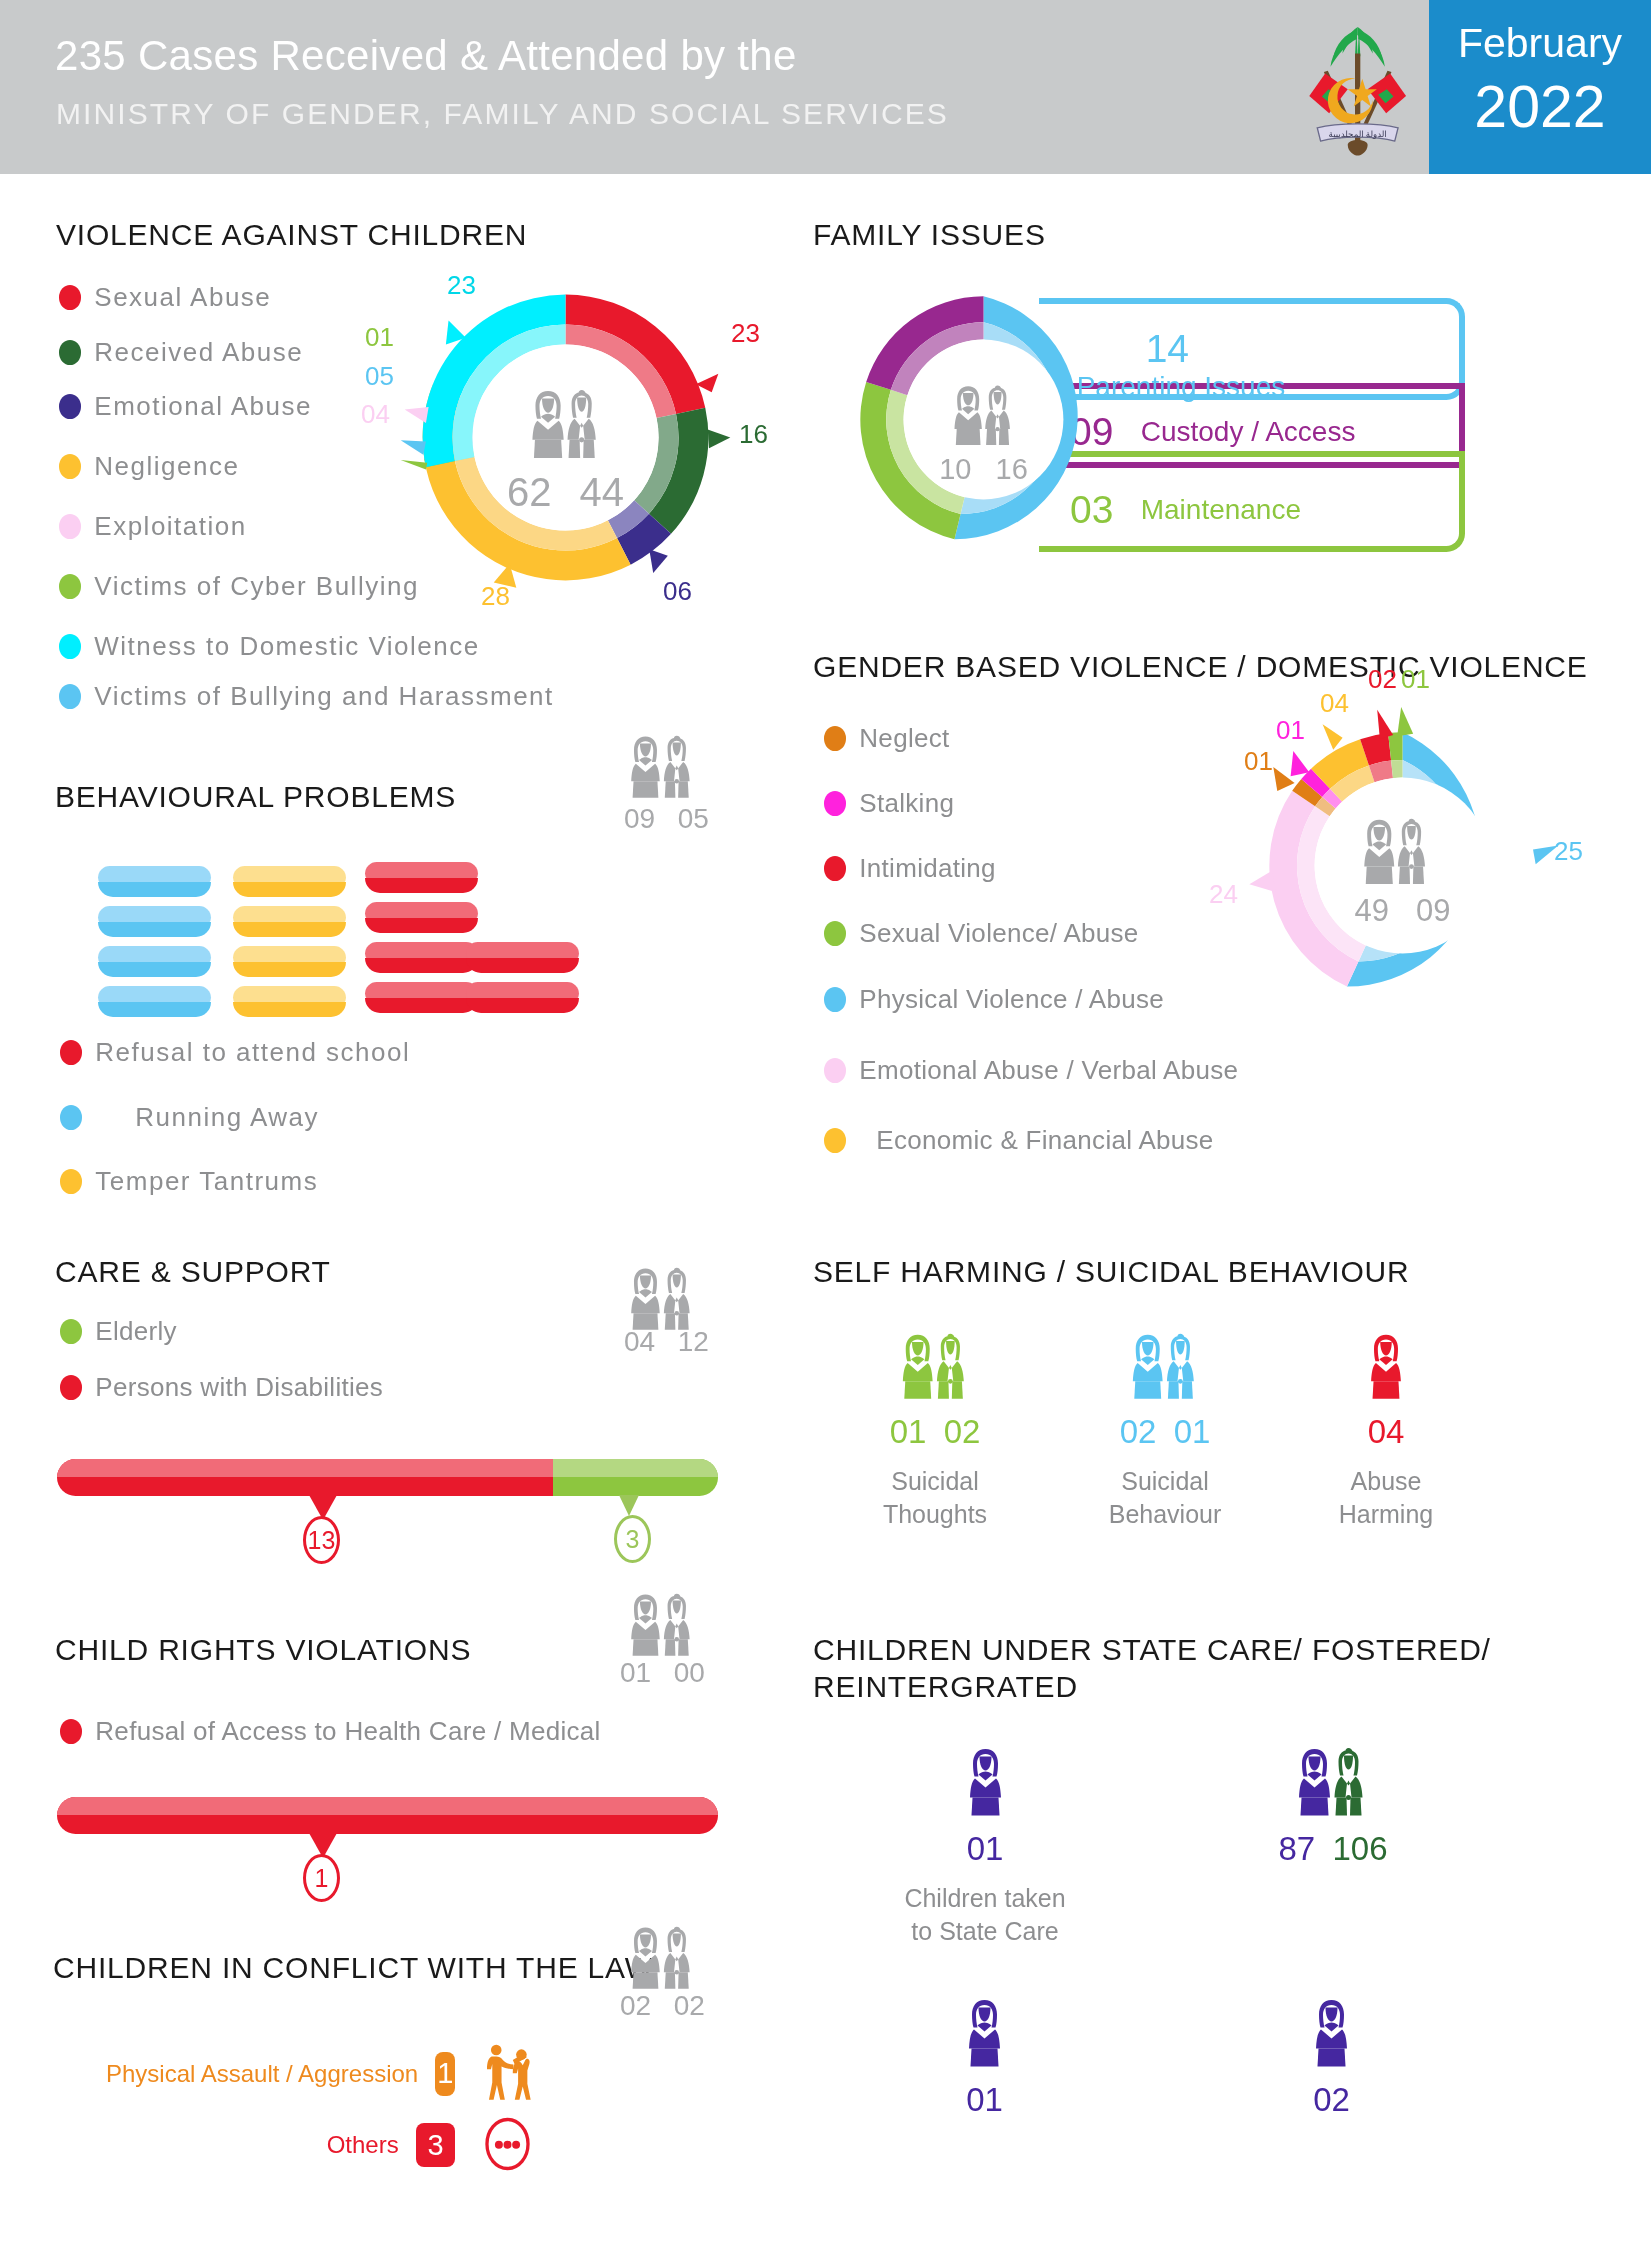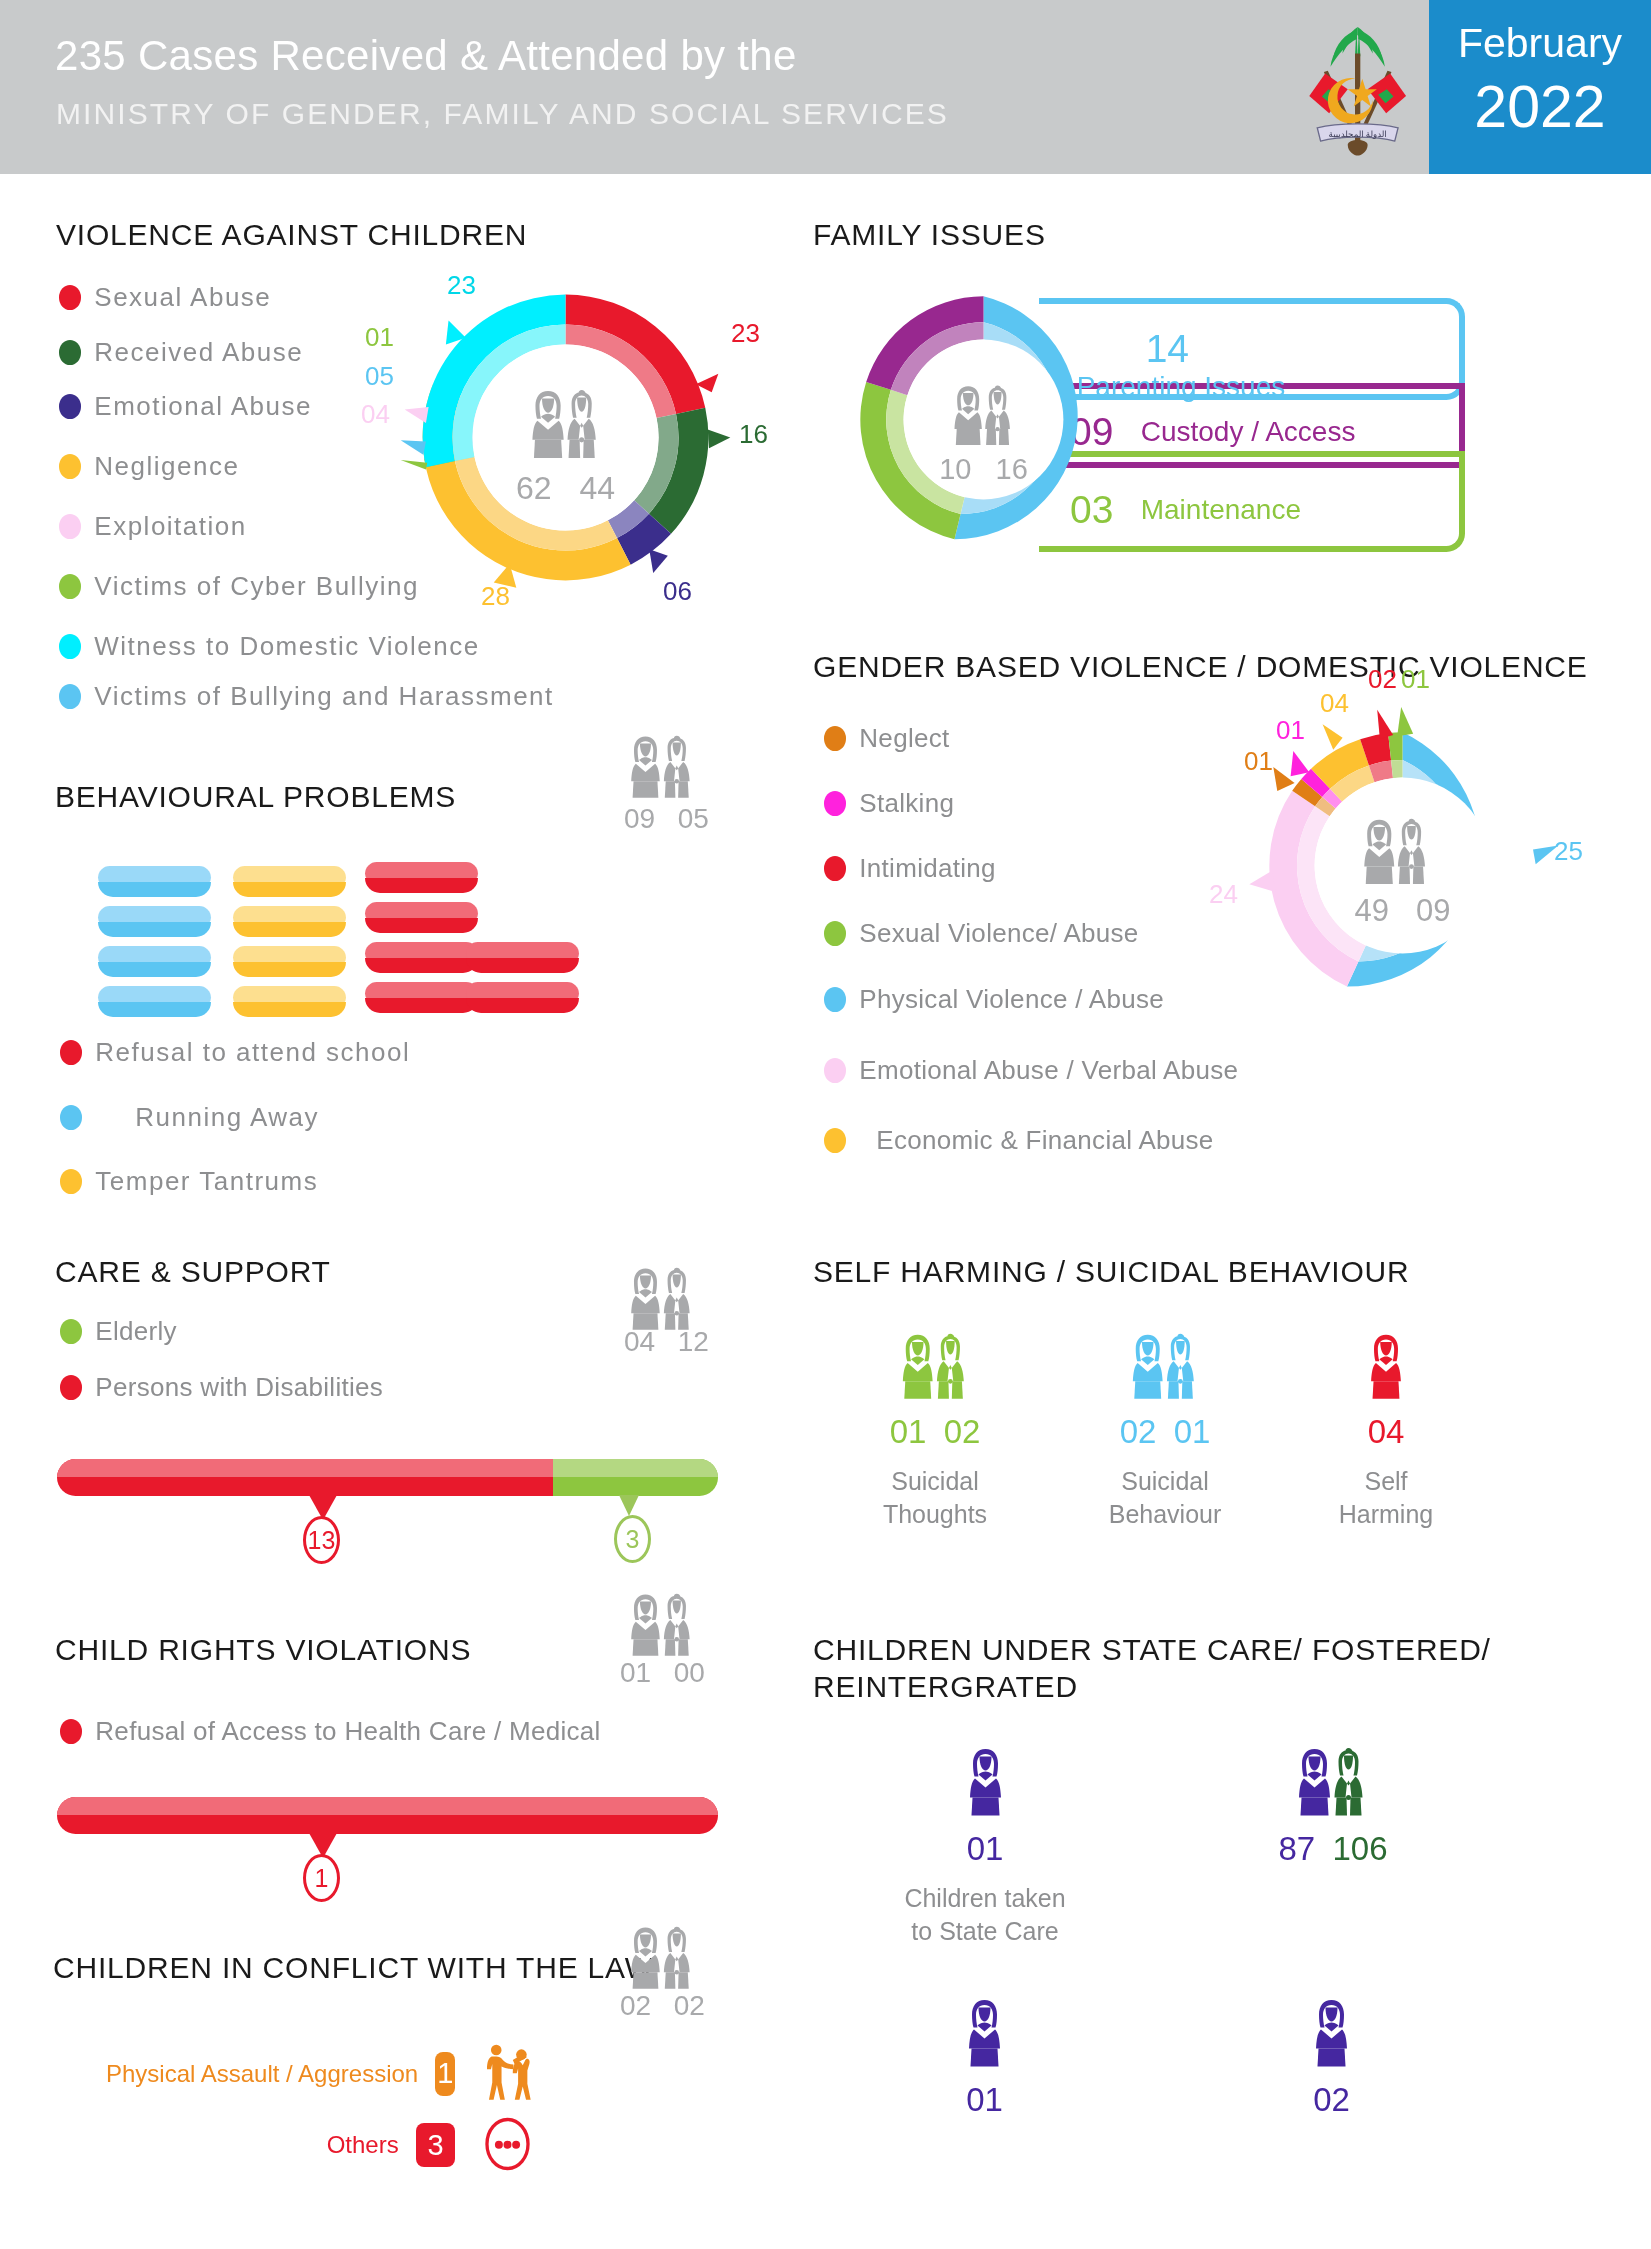--- a/index.html
+++ b/index.html
@@ -40,21 +40,21 @@
 
   
   .couple { position:absolute; }
   .couple svg { display:block; }
   .couple-nums { position:absolute; display:flex; gap:22.6px; font-size:28px; color:#a8a9ab; }
 
   
   .donut { position:absolute; }
   .donut svg { display:block; overflow:visible; }
   .donut-center-ico { position:absolute; }
-  .donut-center-nums { position:absolute; display:flex; font-size:32px; color:#a8a9ab; justify-content:center; width:100%; }
+  .donut-center-nums { position:absolute; display:flex; font-size:40px; color:#a8a9ab; justify-content:center; width:100%; }
   .dlbl { position:absolute; font-size:26px; white-space:nowrap; }
 
   
   .fi-box { position:absolute; }
   .fi-row { position:absolute; display:flex; align-items:center; }
   .fi-num { font-size:39px; width:64px; }
   .fi-lbl { font-size:28px; margin-left:6.7px; white-space:nowrap; }
 
   
   .pill { position:absolute; width:113px; height:31px; border-radius:15.3px; }
@@ -575,21 +575,21 @@
     <div class="fig-ico">
       <svg width="52" height="72" viewBox="0 0 72 150">
         <g fill="#e8192c" transform="translate(2,3)">
             <use href="#ico-girl"></use>
           </g>
       </svg>
     </div>
     <div class="fig-nums" style="color:#e8192c">
       <span>04</span>
     </div>
-    <div class="fig-cap">Self
+    <div class="fig-cap">Abuse
 Harming</div>
   </div>
 </div>
 
 <div>
   <div class="sect-title" style="left:55px; top:1632px;">CHILD RIGHTS VIOLATIONS</div>
 
   <div class="couple" style="left:612px; top:1590px;">
     <svg width="101" height="69" viewBox="0 0 150 150">
       <g fill="#a8a9ab" transform="translate(4,3)">

